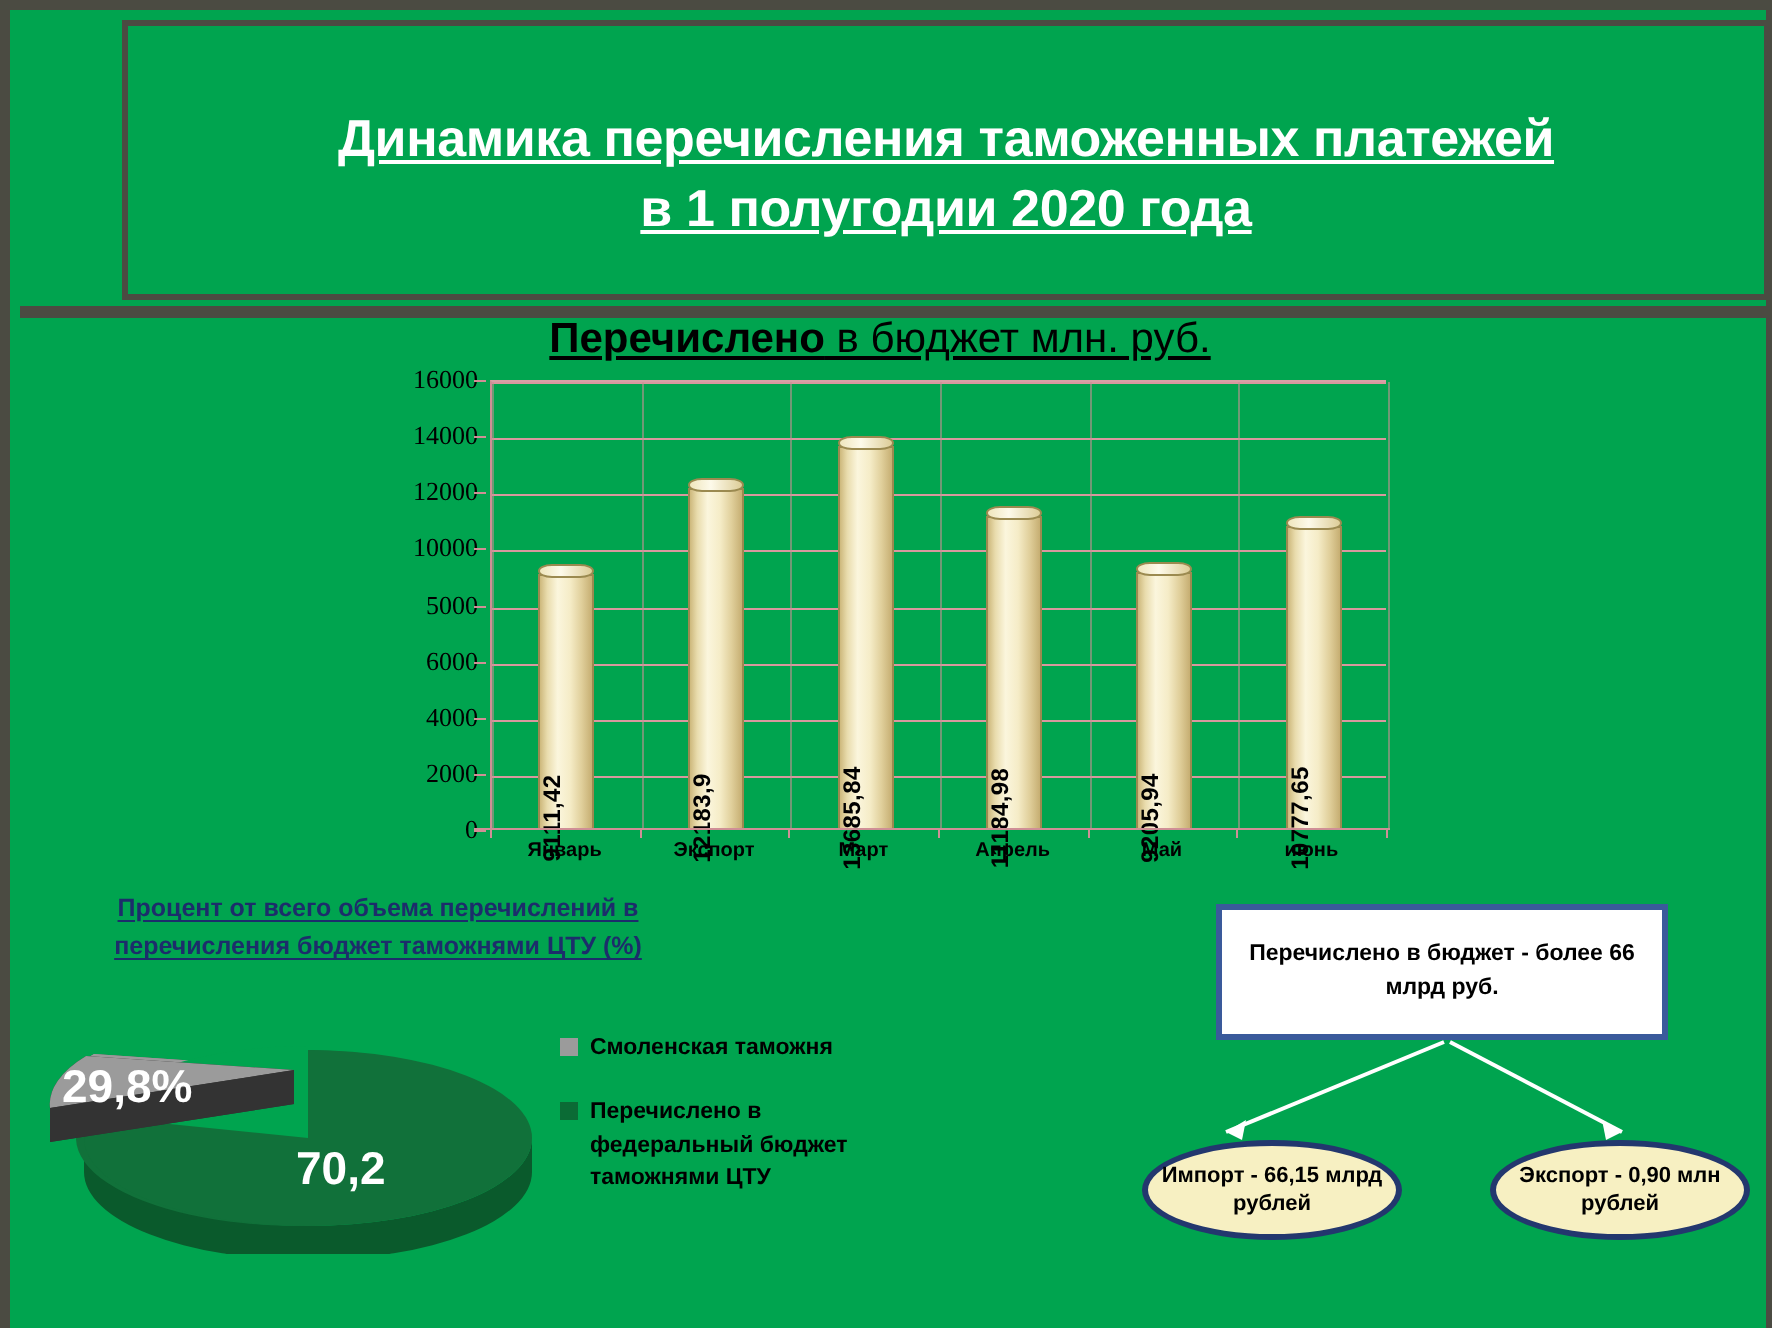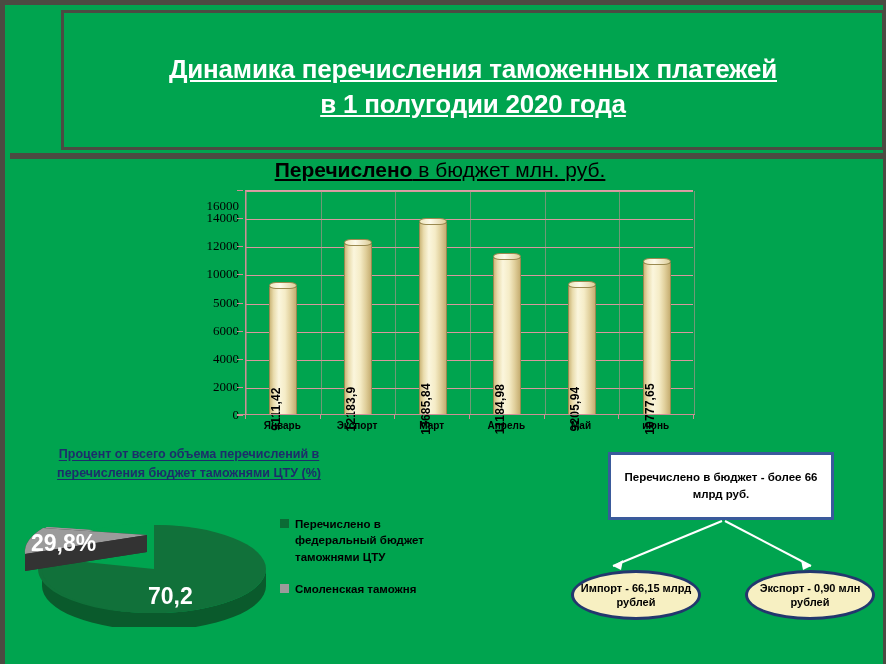--- a/index.html
+++ b/index.html
@@ -222,21 +222,20 @@
     font-weight: bold;
     white-space: nowrap;
   }
   #pie-label-gray {
     left: 26px; top: 525px;
     font-size: 23px;
   }
   #pie-label-green {
     left: 143px; top: 566px;
     font-size: 23px;
-    margin-top: 12px;
   }
 
   #pie-legend {
     position: absolute;
     left: 275px; top: 511px;
     width: 170px;
     font-size: 11.5px;
     font-weight: bold;
     color: #000;
     line-height: 1.42;
@@ -310,21 +309,21 @@
 
       <div id="y-axis">
           <div class="y-tick" style="top: 225px;">0</div>
           <div class="y-tick" style="top: 196.875px;">2000</div>
           <div class="y-tick" style="top: 168.75px;">4000</div>
           <div class="y-tick" style="top: 140.625px;">6000</div>
           <div class="y-tick" style="top: 112.5px;">5000</div>
           <div class="y-tick" style="top: 84.375px;">10000</div>
           <div class="y-tick" style="top: 56.25px;">12000</div>
           <div class="y-tick" style="top: 28.125px;">14000</div>
-          <div class="y-tick" style="top: 16px;">16000</div>
+          <div class="y-tick" style="top: 0px;">16000</div>
         </div>
 
       <div id="plot-area">
           <div class="gridline" style="top: 196.875px;"></div>
           <div class="gridline" style="top: 168.75px;"></div>
           <div class="gridline" style="top: 140.625px;"></div>
           <div class="gridline" style="top: 112.5px;"></div>
           <div class="gridline" style="top: 84.375px;"></div>
           <div class="gridline" style="top: 56.25px;"></div>
           <div class="gridline" style="top: 28.125px;"></div>
@@ -414,26 +413,26 @@
       <path d="M 2 74 L 2 57 A 112 44 0 0 1 20 31 L 124 38 L 124 55 Z" fill="#333333"></path>
       <path d="M 124 38 L 20 31 A 112 44 0 0 0 2 57 Z" fill="#9b9b9b"></path>
       <path d="M 2 57 L 124 38 L 124 55 L 2 74 Z" fill="#333333"></path>
     </svg>
   </div>
   <div class="pie-label" id="pie-label-gray">29,8%</div>
   <div class="pie-label" id="pie-label-green">70,2</div>
 
   <div id="pie-legend">
     <div class="legend-row">
+      <span class="sw sw-gray"></span>
+      <span>Смоленская таможня</span>
+    </div>
+    <div class="legend-row">
       <span class="sw sw-green"></span>
       <span>Перечислено в федеральный бюджет таможнями ЦТУ</span>
-    </div>
-    <div class="legend-row">
-      <span class="sw sw-gray"></span>
-      <span>Смоленская таможня</span>
     </div>
   </div>
 
   <div id="callout-box">Перечислено в бюджет - более 66 млрд  руб.</div>
 
   <svg id="connector-svg" viewBox="0 0 326 62">
     <line x1="157" y1="3" x2="48" y2="48" stroke="#ffffff" stroke-width="2"></line>
     <polygon points="48,48 58,42 56,52" fill="#ffffff"></polygon>
     <line x1="160" y1="3" x2="246" y2="48" stroke="#ffffff" stroke-width="2"></line>
     <polygon points="246,48 236,42 238,52" fill="#ffffff"></polygon>

